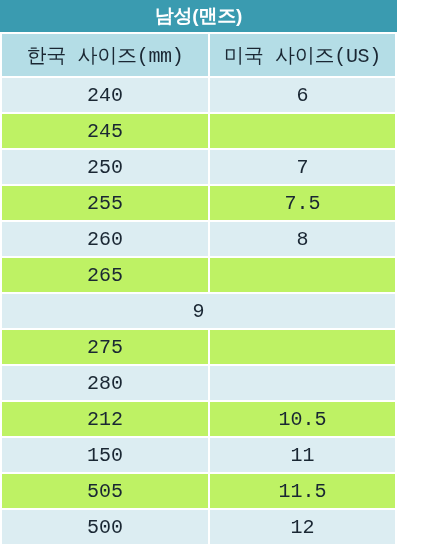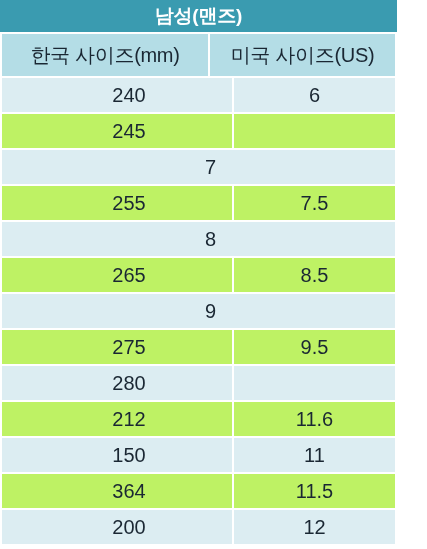--- a/index.html
+++ b/index.html
@@ -51,20 +51,21 @@
 
   .cell {
     display: flex;
     align-items: center;
     justify-content: center;
     box-sizing: border-box;
     color: #1a2733;
     text-align: center;
     overflow: hidden;
     white-space: nowrap;
+    font-family: Liberation Mono, monospace;
   }
 
   .cell.col-kr {
     flex: 0 0 208px;
     border-right: 2px solid #ffffff;
   }
   .cell.col-us {
     flex: 1 1 auto;
   }
 
@@ -77,21 +78,20 @@
   .header-row .cell {
     font-size: 20px;
     font-weight: normal;
     letter-spacing: -0.3px;
   }
 
   
   .row.data-row {
     flex: 0 0 36px;
     height: 36px;
-    padding-left: 24px;
   }
   .row.data-row.alt-light {
     background: #dcedf2;
   }
   .row.data-row.alt-dark {
     background: #bef264;
   }
   .data-row .cell {
     font-size: 20px;
   }
@@ -115,54 +115,54 @@
 
   <div id="table-body">
       <div class="row data-row alt-light">
         <div class="cell col-kr">240</div>
         <div class="cell col-us">6</div>
       </div>
       <div class="row data-row alt-dark">
         <div class="cell col-kr">245</div>
       </div>
       <div class="row data-row alt-light">
+        <div class="cell col-kr">250</div>
         <div class="cell col-us">7</div>
       </div>
       <div class="row data-row alt-dark">
         <div class="cell col-kr">255</div>
         <div class="cell col-us">7.5</div>
       </div>
       <div class="row data-row alt-light">
+        <div class="cell col-kr">260</div>
         <div class="cell col-us">8</div>
       </div>
       <div class="row data-row alt-dark">
         <div class="cell col-kr">265</div>
-        <div class="cell col-us">8.5</div>
       </div>
       <div class="row data-row alt-light">
         <div class="cell col-us">9</div>
       </div>
       <div class="row data-row alt-dark">
         <div class="cell col-kr">275</div>
-        <div class="cell col-us">9.5</div>
       </div>
       <div class="row data-row alt-light">
         <div class="cell col-kr">280</div>
       </div>
       <div class="row data-row alt-dark">
         <div class="cell col-kr">212</div>
-        <div class="cell col-us">11.6</div>
+        <div class="cell col-us">10.5</div>
       </div>
       <div class="row data-row alt-light">
         <div class="cell col-kr">150</div>
         <div class="cell col-us">11</div>
       </div>
       <div class="row data-row alt-dark">
-        <div class="cell col-kr">364</div>
+        <div class="cell col-kr">505</div>
         <div class="cell col-us">11.5</div>
       </div>
       <div class="row data-row alt-light">
-        <div class="cell col-kr">200</div>
+        <div class="cell col-kr">500</div>
         <div class="cell col-us">12</div>
       </div>
     </div>
 
 </div>
 
 </body></html>

